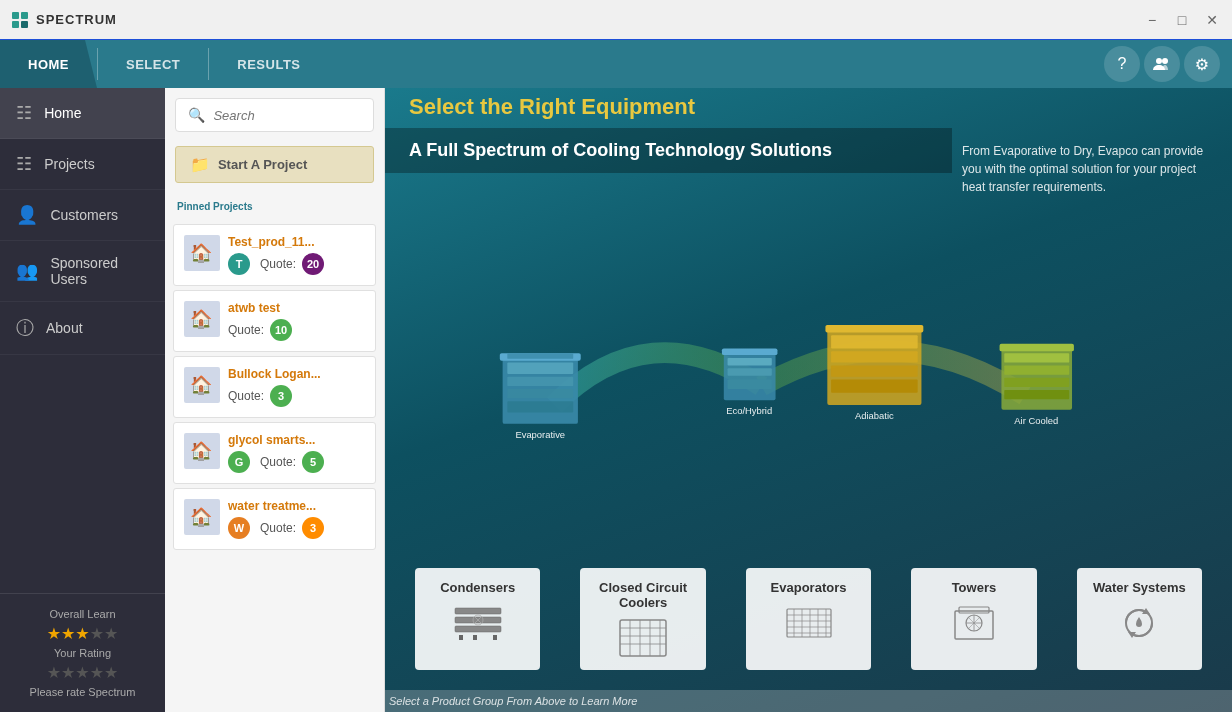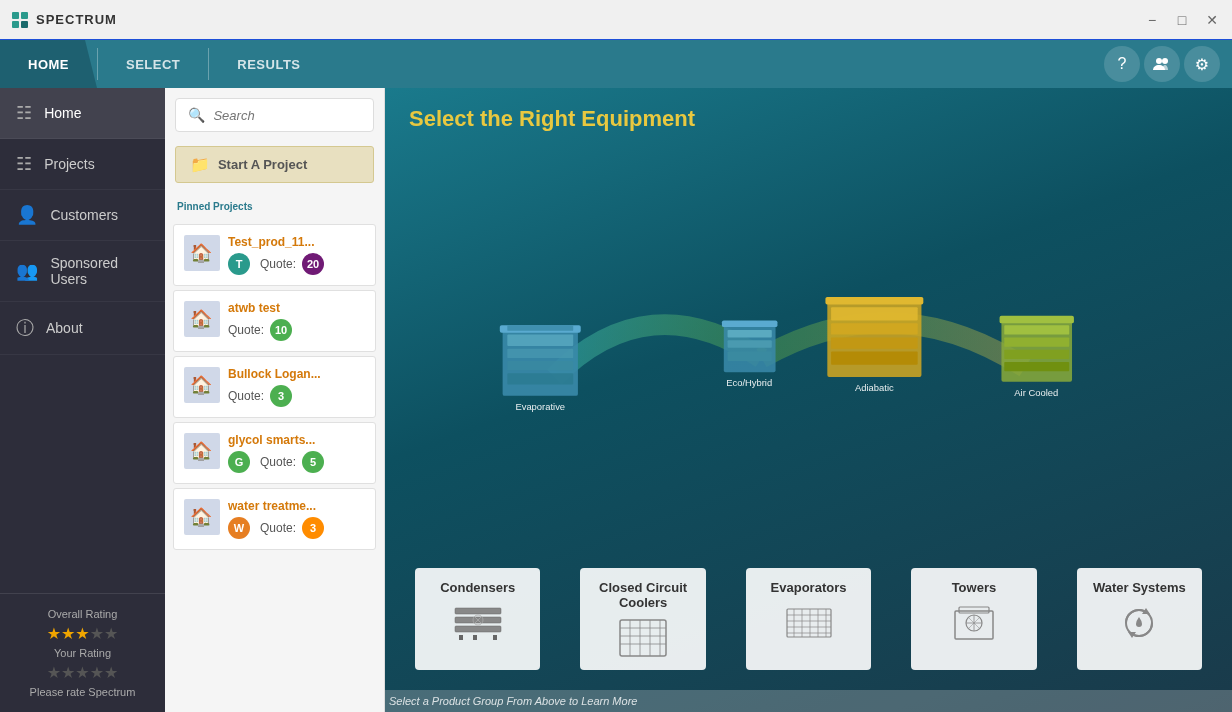--- a/index.html
+++ b/index.html
@@ -219,21 +219,21 @@
     
     .main-content {
       flex: 1;
       background: linear-gradient(160deg, #1a7a8c 0%, #0d5060 40%, #1a3a4a 100%);
       display: flex;
       flex-direction: column;
       overflow: hidden;
       position: relative;
     }
     .content-header {
-      padding: 18px 24px 8px;
+      padding: 6px 24px 8px;
     }
     .content-title {
       font-size: 22px;
       font-weight: bold;
       color: #e8c840;
     }
     .content-subtitle-bar {
       background: rgba(0,0,0,0.3);
       padding: 12px 24px;
       margin: 0;
@@ -354,21 +354,21 @@
     </div>
     <div class="sidebar-item">
       <span class="sidebar-icon">👥</span>
       <span>Sponsored Users</span>
     </div>
     <div class="sidebar-item">
       <span class="sidebar-icon">ⓘ</span>
       <span>About</span>
     </div>
     <div class="sidebar-bottom">
-      <div>Overall Rating</div>
+      <div>Overall Learn</div>
       <div class="stars">★★★<span style="color:#555">★★</span></div>
       <div>Your Rating</div>
       <div class="stars"><span style="color:#555">★★★★★</span></div>
       <div>Please rate Spectrum</div>
     </div>
   </div>
 
   <div class="content-area">
 
     <div class="left-panel">
@@ -447,20 +447,26 @@
           <div class="quote-badge" style="background:#ff8c00">3</div>
         </div>
       </div>
     </div>
         </div>
     </div>
 
     <div class="main-content">
       <div class="content-header">
         <div class="content-title">Select the Right Equipment</div>
+      </div>
+      <div style="display:flex; align-items:flex-start; padding: 0;">
+        <div class="content-subtitle-bar" style="flex:1;">
+          <div class="content-subtitle">A Full Spectrum of Cooling Technology Solutions</div>
+        </div>
+        <div style="padding: 14px 20px 0 10px; max-width: 280px; font-size:12px; color:rgba(255,255,255,0.85); line-height:1.5; flex-shrink:0;">From Evaporative to Dry, Evapco can provide you with the optimal solution for your project heat transfer requirements.</div>
       </div>
 
       <div class="equipment-viz">
         <svg class="viz-svg" viewBox="0 0 740 170">
 
           <defs>
             <linearGradient id="arcGrad1" x1="0%" y1="0%" x2="100%" y2="0%">
               <stop offset="0%" style="stop-color:#40c8c0;stop-opacity:0.6"></stop>
               <stop offset="100%" style="stop-color:#80d840;stop-opacity:0.4"></stop>
             </linearGradient>

